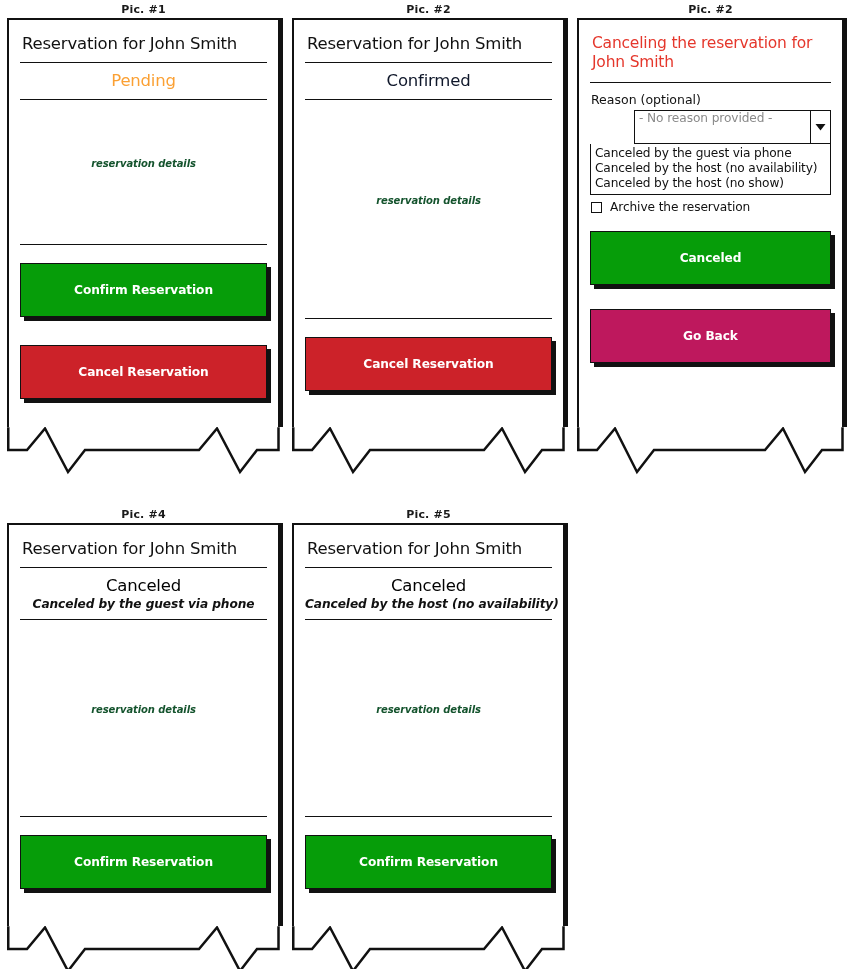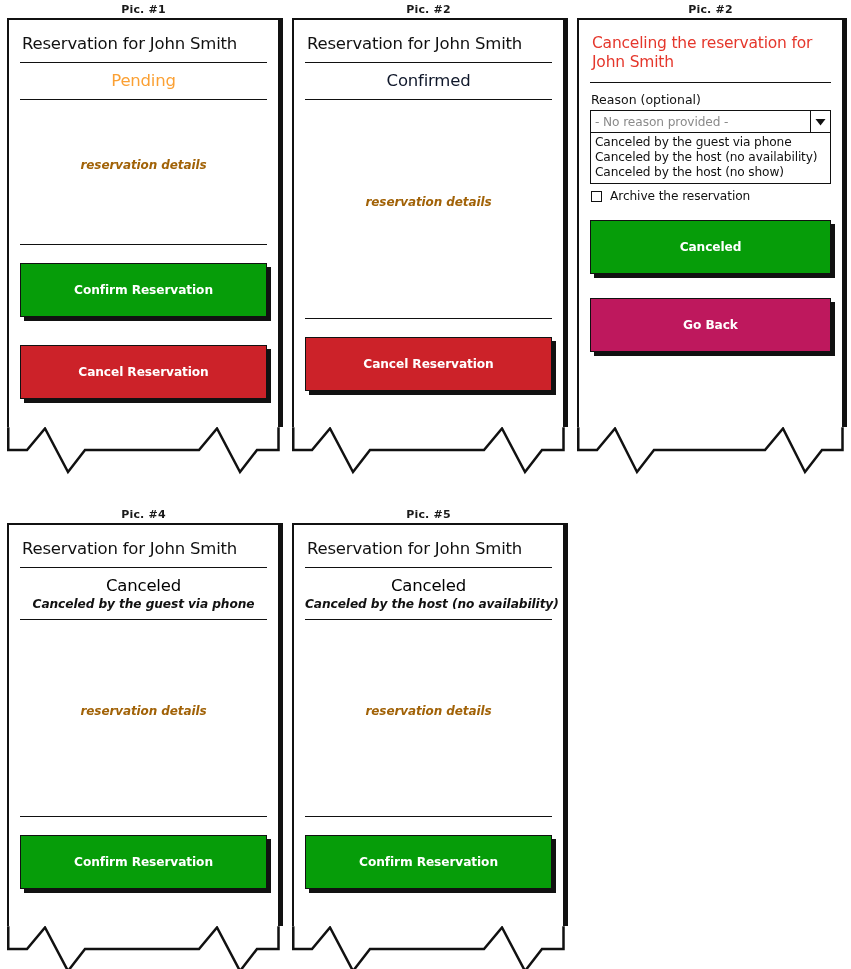--- a/index.html
+++ b/index.html
@@ -86,22 +86,22 @@
     font-size: 12.2px;
     color: #111;
     padding: 0 0 8px;
     letter-spacing: -.1px;
     white-space: nowrap;
   }
   .details {
     text-align: center;
     font-style: italic;
     font-weight: bold;
-    font-size: 12px;
-    color: #a16207;
+    font-size: 10px;
+    color: #14532d;
     letter-spacing: -.1px;
   }
   .body-pane {
     position: relative;
   }
 
   
   .btn {
     position: relative;
     box-sizing: border-box;
@@ -136,26 +136,26 @@
     line-height: 19px;
   }
   .field-label {
     font-size: 12.5px;
     color: #111;
     padding: 9px 0 3px 1px;
   }
   .select-box {
     position: relative;
     box-sizing: border-box;
-    height: 23px;
+    height: 34px;
     border: 1.5px solid #111;
     background: #fff;
     display: flex;
-    align-items: center;
     cursor: pointer;
+    margin-left: 44px;
   }
   .select-value {
     flex: 1;
     font-size: 12.2px;
     color: #8a8a8a;
     padding-left: 4px;
     letter-spacing: -.1px;
     white-space: nowrap;
     overflow: hidden;
   }

